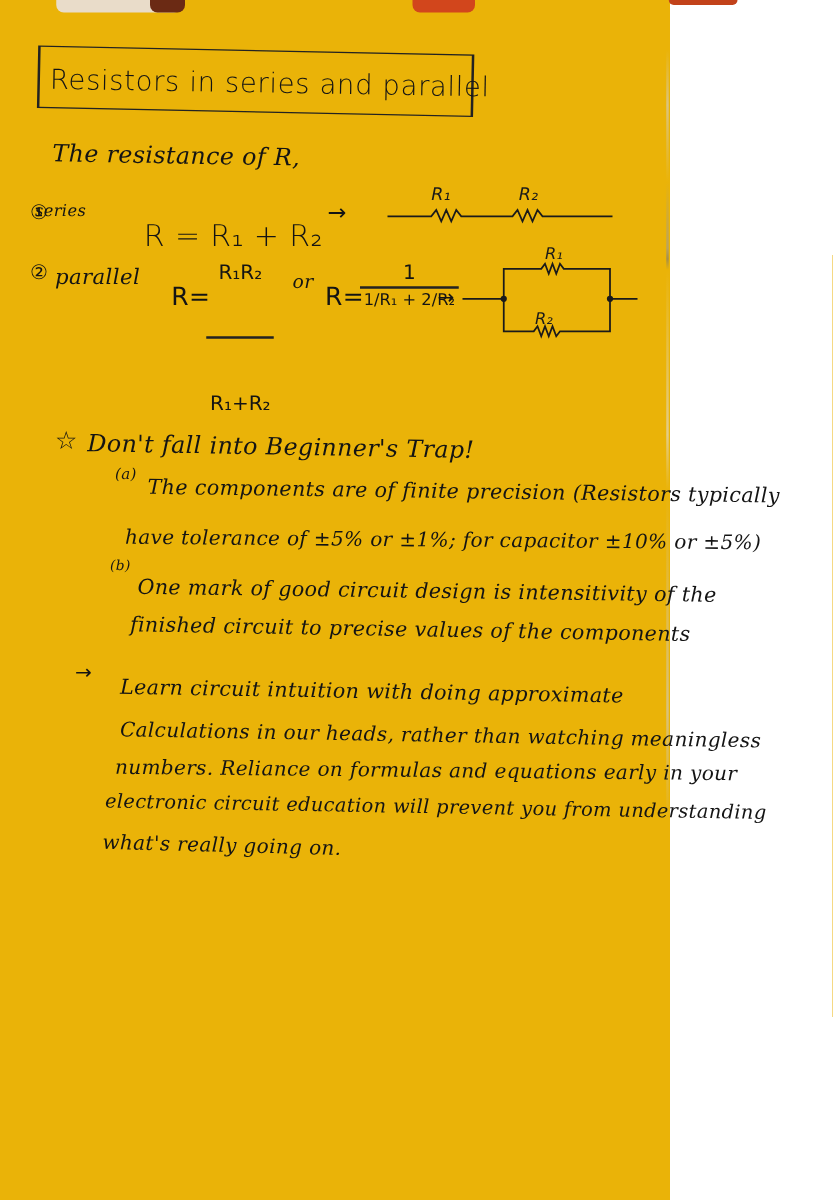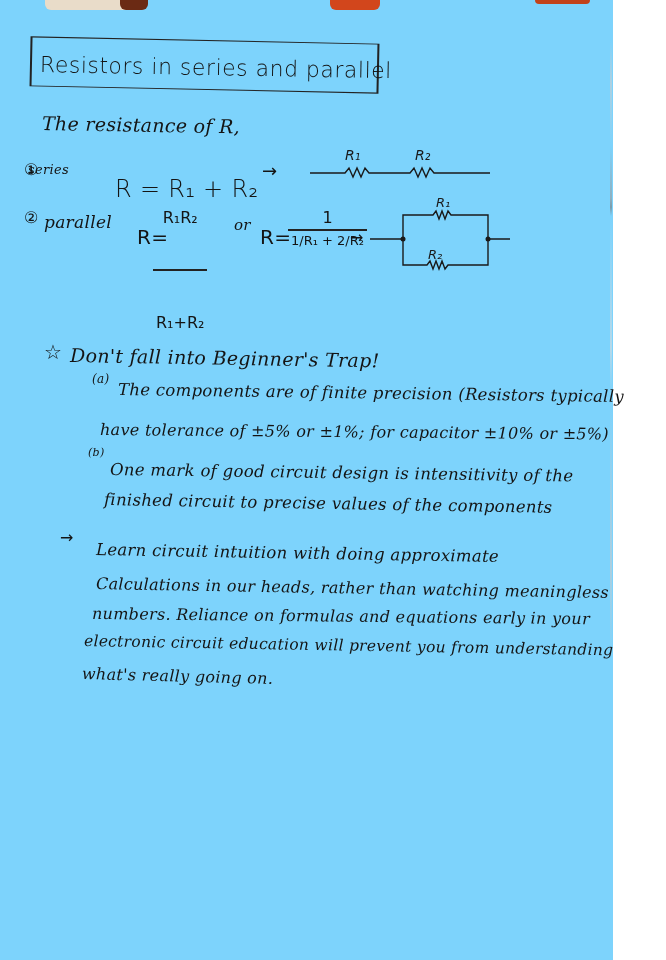--- a/index.html
+++ b/index.html
@@ -3,21 +3,21 @@
   <meta charset="utf-8">
   <style>
     html, body { margin: 0; padding: 0; }
     body {
       width: 666px; height: 960px; overflow: hidden;
       background: #ffffff;
       position: relative;
       font-family: "DejaVu Serif", serif;
       color: #141414;
     }
-    .page { position: absolute; left: 0; top: 0; width: 613px; height: 960px; background: #7dd3fc; }
+    .page { position: absolute; left: 0; top: 0; width: 536px; height: 960px; background: #eab308; }
     .edge-right { position: absolute; right: 1px; top: 40px; width: 2px; height: 880px;
       background: linear-gradient(to bottom, transparent 0%, #cfcfcf 5%, transparent 12%, #999 18%, #777 19%, transparent 20%, #ddd 35%, transparent 40%, #ccc 60%, transparent 70%); opacity: .6; }
     .top-mark { position: absolute; top: 0; height: 10px; border-radius: 0 0 6px 6px; }
     .hw { position: absolute; white-space: nowrap; font-style: italic; letter-spacing: .3px; transform-origin: left center; }
     .title-box { position: absolute; left: 30px; top: 40px; width: 345px; height: 48px;
       border-left: 2px solid #222; border-right: 2px solid #222; border-top: 1.5px solid #222; border-bottom: 1.5px solid #222;
       transform: rotate(1.2deg); }
     .title-text { left: 40px; top: 52px; font-size: 22px; font-family: "DejaVu Sans", sans-serif; font-style: normal; font-weight: 300; letter-spacing: .5px; transform: rotate(1deg); }
     .eq { font-style: normal; font-family: "DejaVu Sans", sans-serif; }
     svg { position: absolute; overflow: visible; }
@@ -49,21 +49,21 @@
 
   <svg style="left:305px;top:140px;" width="190" height="45">
     <path d="M5 33 L40 33 L44 28 L48 37 L52 28 L56 37 L60 28 L64 33 L105 33 L109 28 L113 37 L117 28 L121 37 L125 28 L129 33 L185 33" fill="none" stroke="#1a1a1a" stroke-width="1.4"></path>
     <text x="40" y="20" font-size="14" font-style="italic" font-family="DejaVu Sans, sans-serif" fill="#1a1a1a">R₁</text>
     <text x="110" y="20" font-size="14" font-style="italic" font-family="DejaVu Sans, sans-serif" fill="#1a1a1a">R₂</text>
   </svg>
 
   <div class="hw" style="left:24px;top:208px;font-size:16px;font-style:normal;">②</div>
   <div class="hw" style="left:44px;top:212px;font-size:17px;">parallel</div>
   <div class="hw eq" style="left:137px;top:225px;font-size:20px;">R=</div>
-  <div class="frac" style="left:153px;top:208px;gap:40px;">
+  <div class="frac" style="left:165px;top:208px;gap:40px;">
     <span class="num">R₁R₂</span>
     <span class="bar"></span>
     <span class="den">R₁+R₂</span>
   </div>
   <div class="hw" style="left:234px;top:216px;font-size:15px;">or</div>
   <div class="hw eq" style="left:260px;top:225px;font-size:20px;">R=</div>
   <div class="frac" style="left:288px;top:208px;">
     <span class="num">1</span>
     <span class="bar"></span>
     <span class="den" style="font-size:13px;">

